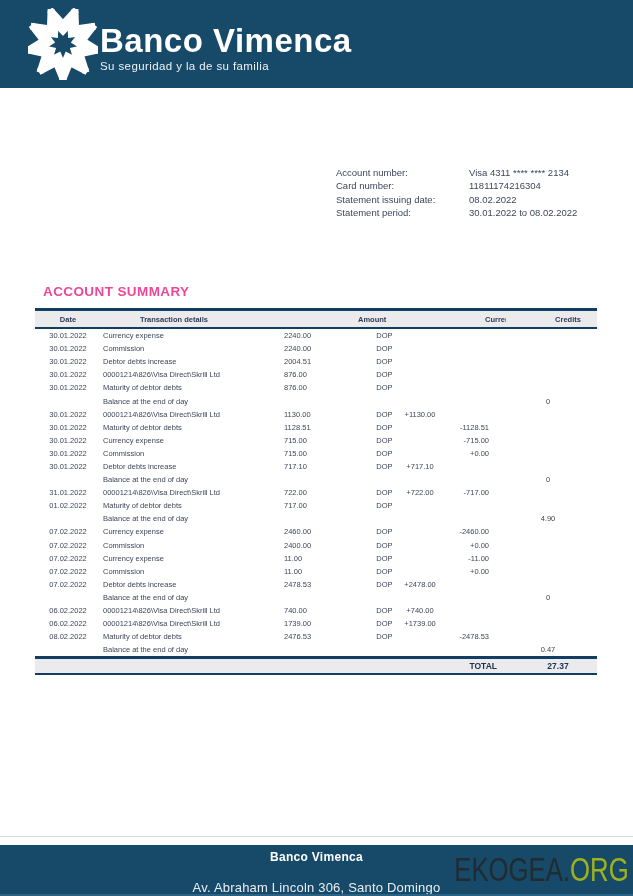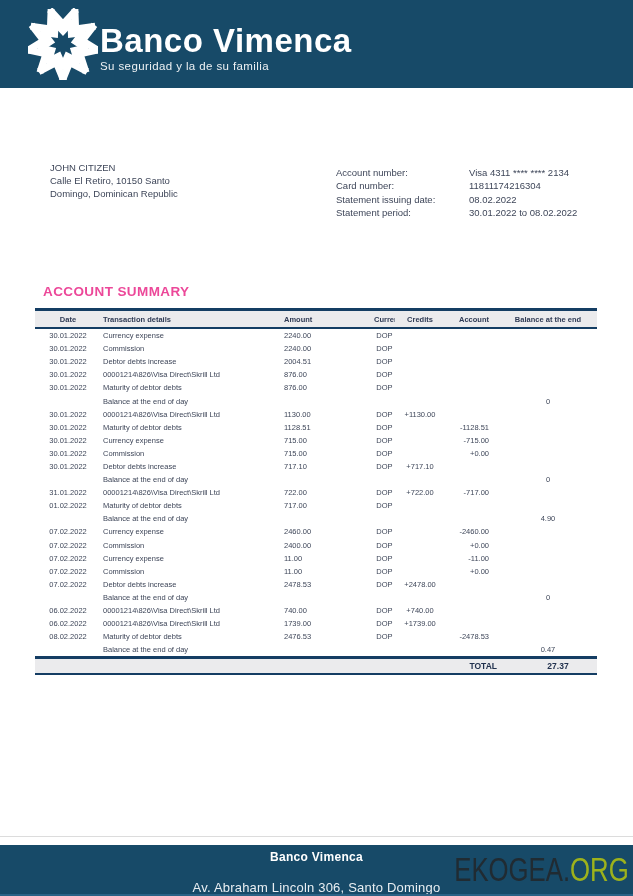--- a/index.html
+++ b/index.html
@@ -43,21 +43,21 @@
   .grid-row{
     display:grid;
     grid-template-columns:66px 180px 68px 46px 50px 54px 98px;
     align-items:center;
   }
   .thead-row{
     background:#EBEBED;
     border-top:3px solid #143D63;
     border-bottom:2px solid #143D63;
     height:16px;
-    font-size:7.5px;font-weight:bold;color:#2E3A54;
+    font-size:7.5px;font-weight:bold;color:#2E3A54;gap:37px;
   }
   .tr{height:13.1px;font-size:7.5px;color:#3E4659;}
   .td,.th{overflow:hidden;white-space:nowrap;}
   .c-date{text-align:center;}
   .c-details{text-align:left;padding-left:2px;}
   .c-amount{text-align:left;padding-left:3px;}
   .c-currency{text-align:center;margin-left:25px;}
   .c-credits{text-align:center;}
   .c-debits{text-align:right;padding-right:10px;}
   .c-balance{text-align:center;}
@@ -117,25 +117,20 @@
       <use href="#spoke" transform="rotate(240 50 50)"></use>
       <use href="#spoke" transform="rotate(280 50 50)"></use>
       <use href="#spoke" transform="rotate(320 50 50)"></use>
     </svg>
     <div class="brand-block">
       <div class="brand-title">Banco Vimenca</div>
       <div class="brand-tagline">Su seguridad y la de su familia</div>
     </div>
   </div>
 
-  <div class="recipient">
-    <div>JOHN CITIZEN</div>
-    <div>Calle El Retiro, 10150 Santo</div>
-    <div>Domingo, Dominican Republic</div>
-  </div>
 
   <div class="account-info">
 
       <div class="acct-row">
         <div>Account number:</div>
         <div>Visa 4311 **** **** 2134</div>
       </div>
 
       <div class="acct-row">
         <div>Card number:</div>

